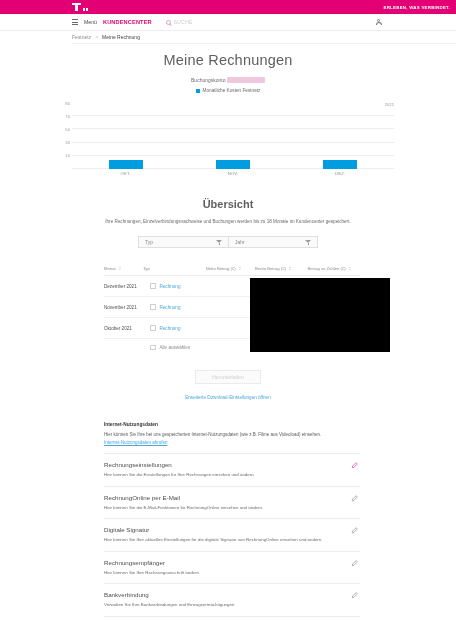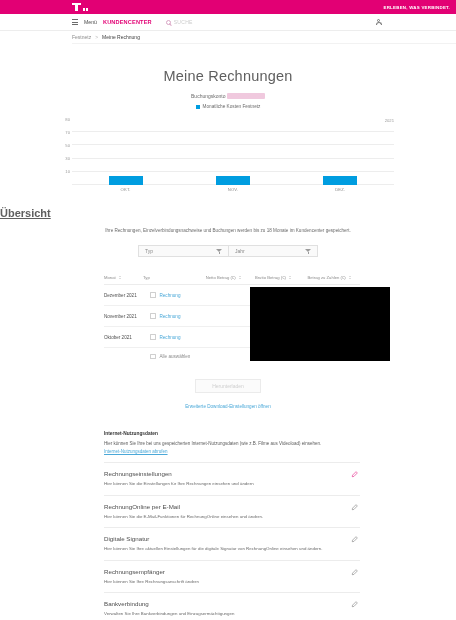--- a/index.html
+++ b/index.html
@@ -93,21 +93,21 @@
   .breadcrumb .sep { color: #b3b3b3; font-size: 5px; }
   .breadcrumb .current { color: #404040; }
 
   
   .page { padding: 0; }
   .title {
     text-align: center;
     font-size: 14.5px;
     font-weight: normal;
     color: #5f5f5f;
-    margin-top: 24px;
+    margin-top: 8px;
     letter-spacing: 0.2px;
   }
   .buchungskonto {
     text-align: center;
     font-size: 5px;
     color: #6b6b6b;
     margin-top: 9px;
   }
   .redact-inline {
     display: inline-block;
@@ -153,24 +153,24 @@
   .bar-col { width: 33%; display: flex; flex-direction: column; align-items: center; justify-content: flex-end; height: 100%; }
   .bar { width: 34px; background: #009de0; }
   .xlabels {
     display: flex; justify-content: space-around;
     margin-top: 2px;
   }
   .xlabels span { width: 33%; text-align: center; font-size: 4.2px; color: #8c8c8c; letter-spacing: 0.2px; }
 
   
   .section-title {
+    text-align: center;
     font-size: 11px;
     color: #5f5f5f;
-    margin-top: 15px;
-    text-decoration: underline;
+    margin-top: 22px;
   }
   .section-desc {
     text-align: center;
     font-size: 4.6px;
     color: #6b6b6b;
     margin-top: 9px;
   }
   .filters {
     display: flex; justify-content: center; gap: 0;
     margin-top: 12px;

